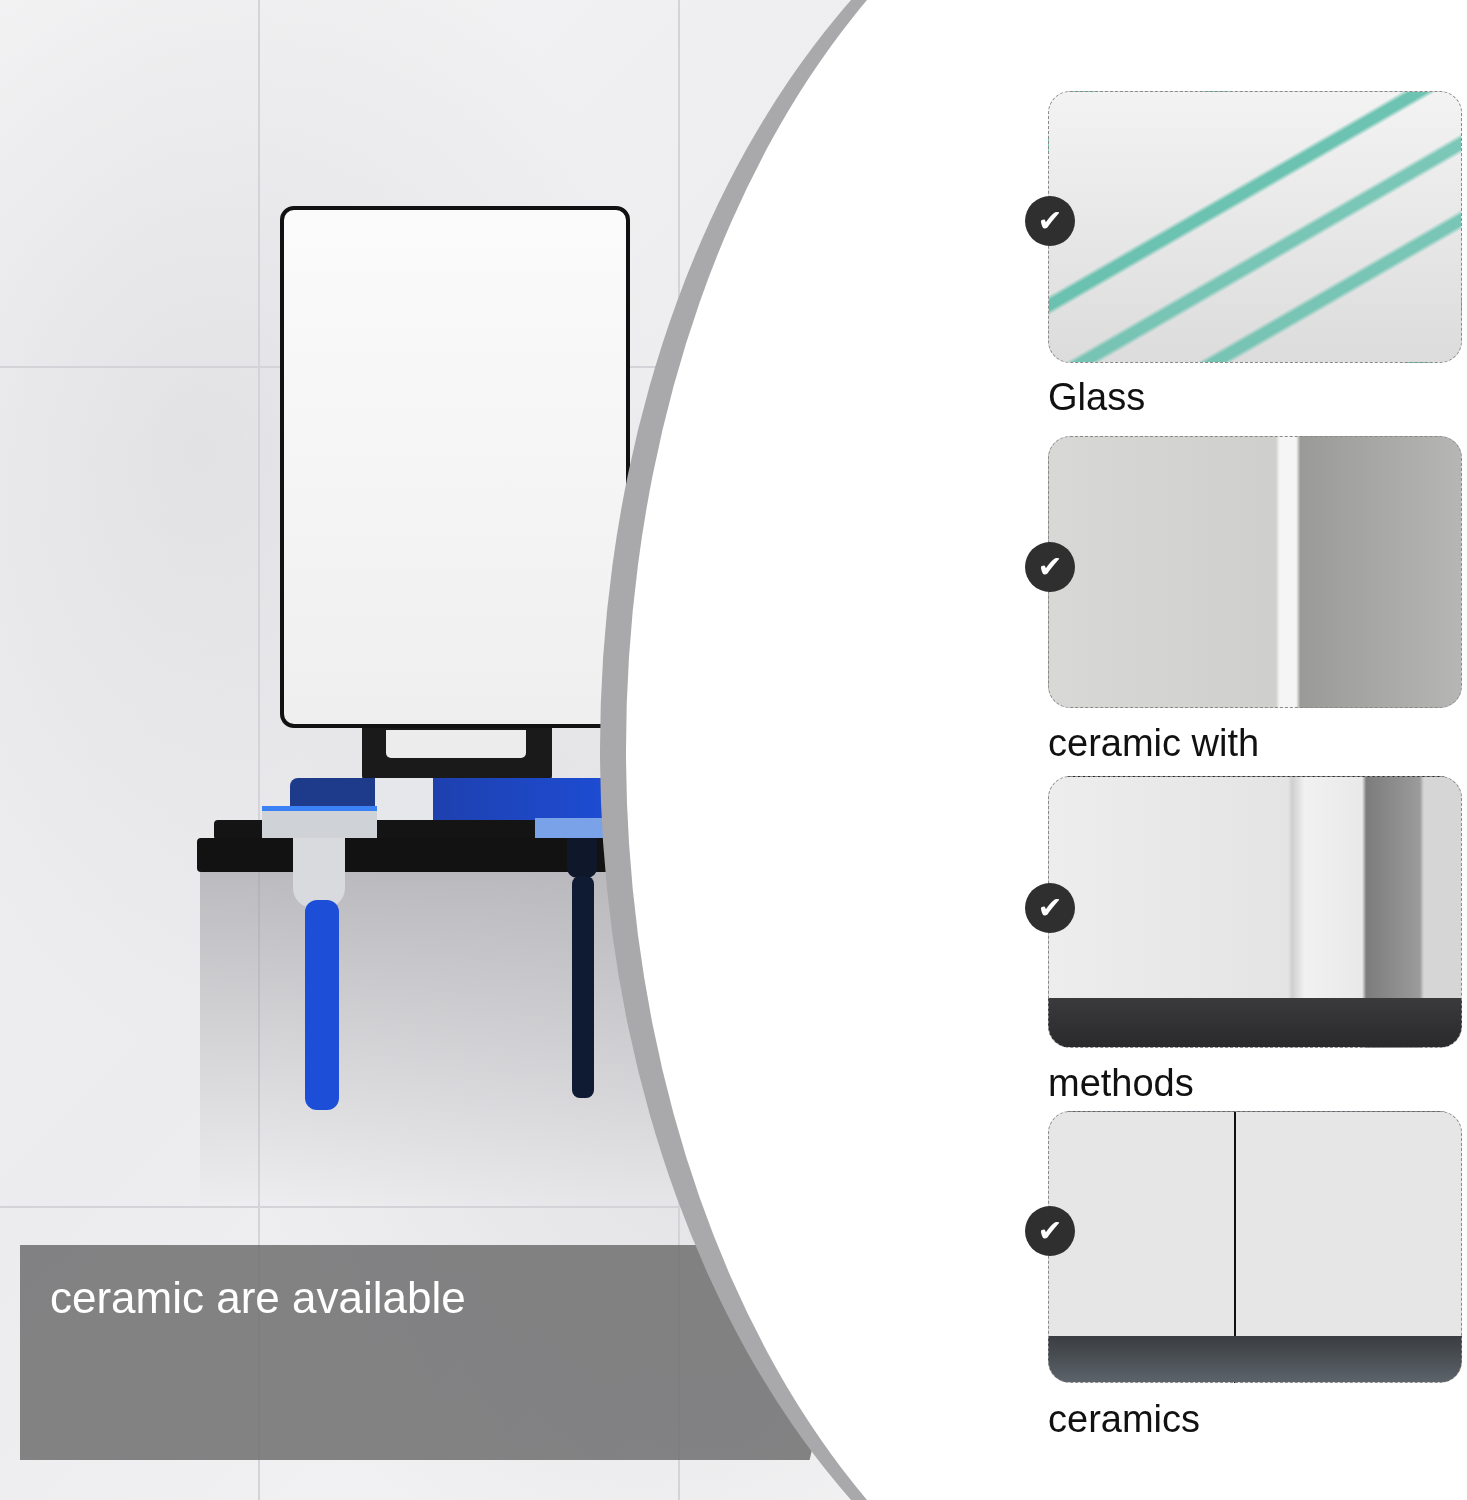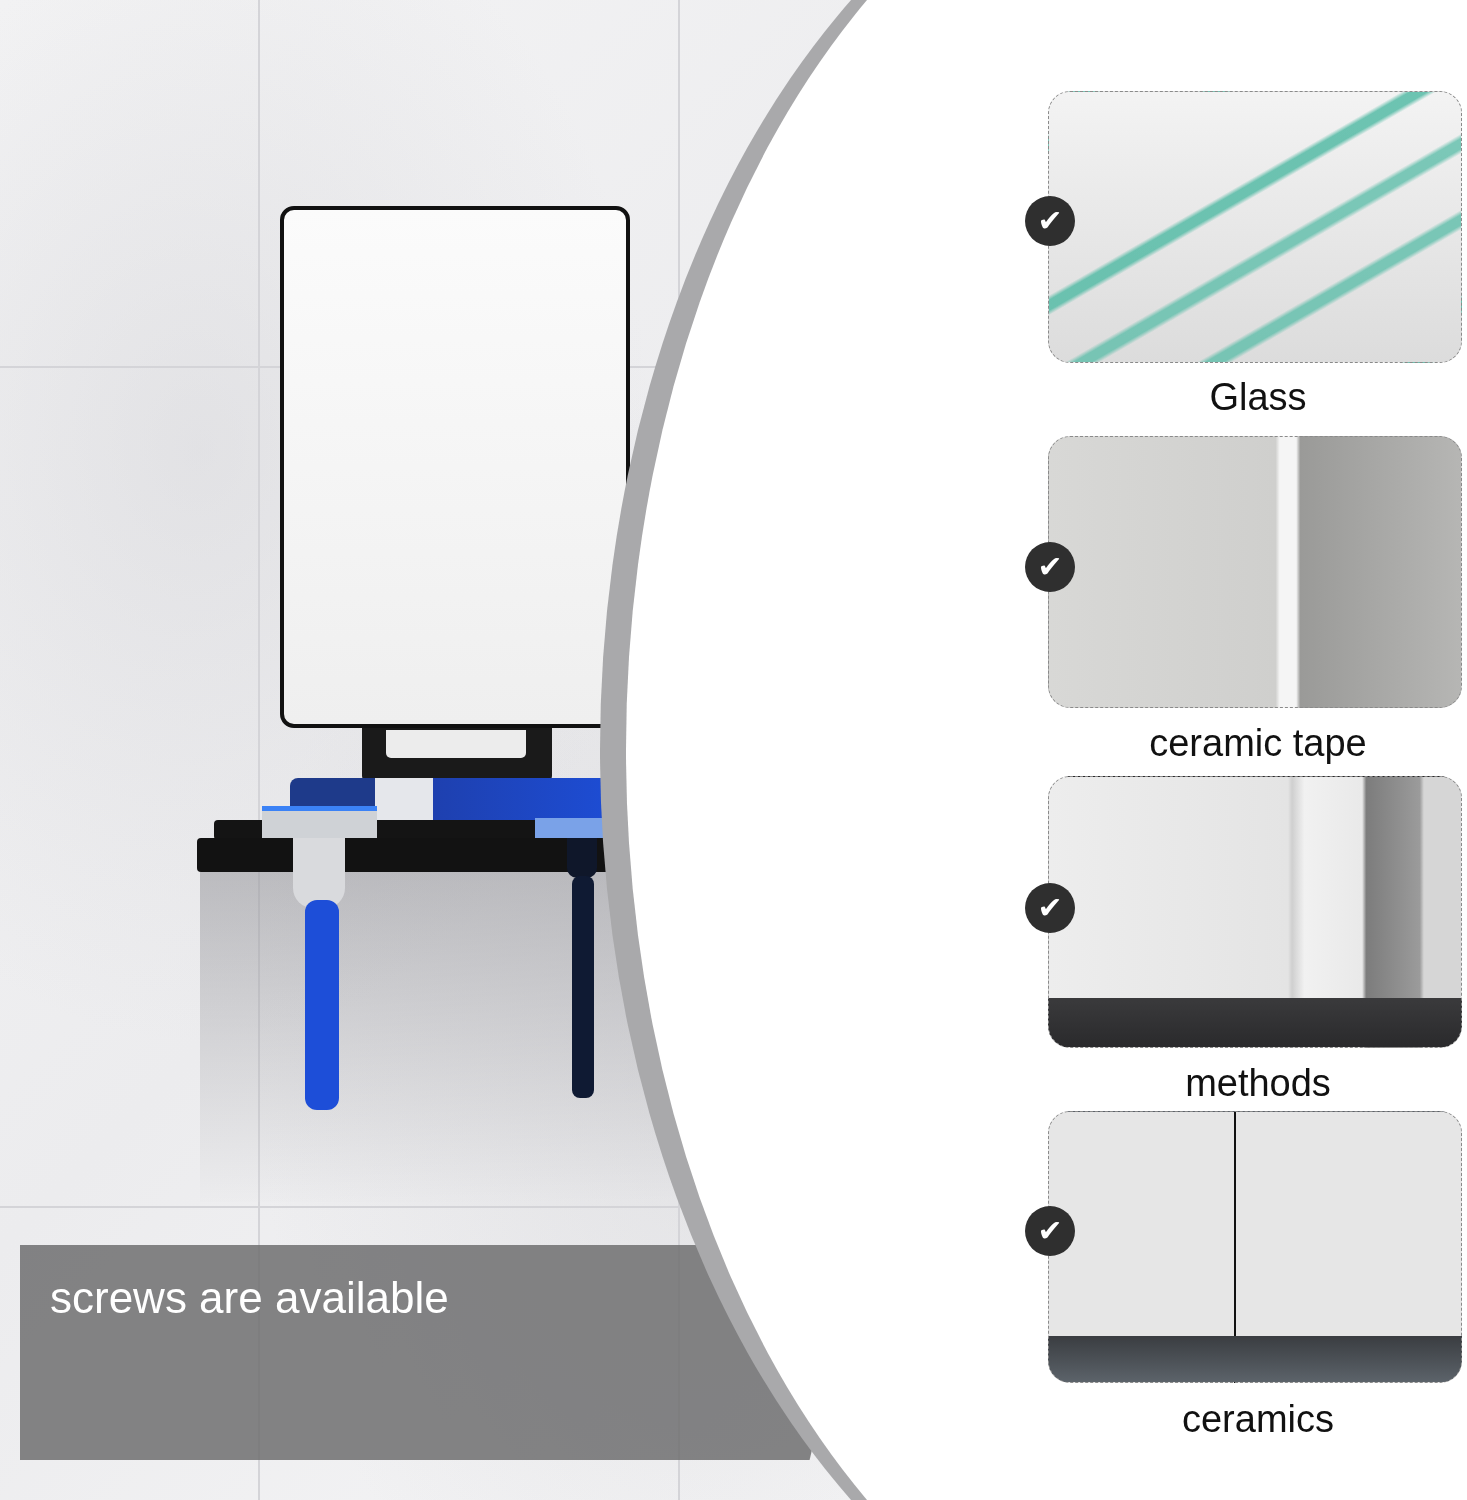--- a/index.html
+++ b/index.html
@@ -41,21 +41,21 @@
   .card-tile{top:436px;background:
       linear-gradient(90deg,#d8d8d6 0,#cfcfcd 55%,#f5f5f5 56%,#f5f5f5 60%,#9a9a98 61%,#b6b6b4 100%);}
   .card-marble{top:776px;background:
       linear-gradient(180deg,transparent 82%,#3a3a3c 82%,#2a2a2c 100%),
       linear-gradient(90deg,#ededed 0,#e4e4e4 58%,#cfcfcf 59%,#f1f1f1 62%,#e9e9e9 76%,#7c7c7c 77%,#9b9b9b 90%,#d6d6d6 91%);}
   .card-ceramics{top:1111px;background:
       linear-gradient(180deg,transparent 83%,#3a3d41 83%,#5c636a 100%),
       linear-gradient(90deg,#e6e6e6 0,#e6e6e6 45%,#111 45%,#111 45.5%,#e6e6e6 45.5%);}
   .check{position:absolute;left:1025px;width:50px;height:50px;border-radius:50%;background:#2f2f2f;color:#fff;
     font-size:30px;line-height:50px;text-align:center;font-family:"DejaVu Sans",sans-serif;}
-  .label{position:absolute;left:1048px;width:420px;text-align:center;color:#111;font-size:38px;}
+  .label{position:absolute;left:1048px;width:420px;text-align:left;color:#111;font-size:38px;}
 </style>
 </head>
 <body>
 
 <div class="left">
   <div class="grout-v" style="left:258px"></div>
   <div class="grout-v" style="left:678px"></div>
   <div class="grout-h" style="top:366px"></div>
   <div class="grout-h" style="top:1206px"></div>
 
@@ -68,33 +68,33 @@
   <div class="razor1-head"></div>
   <div class="razor2-head"></div>
   <div class="shelf"></div>
   <div class="razor1-neck"></div>
   <div class="razor1-handle"></div>
   <div class="razor2-neck"></div>
   <div class="razor2-handle"></div>
 
   <div class="caption-box"></div>
   <div class="caption">
-    <div>screws are available</div>
+    <div>ceramic are available</div>
   </div>
 </div>
 
 <div class="arc"></div>
 
 <div class="card card-glass"></div>
 <div class="check" style="top:196px">✔</div>
 <div class="label" style="top:376px">Glass</div>
 
 <div class="card card-tile"></div>
 <div class="check" style="top:542px">✔</div>
-<div class="label" style="top:722px">ceramic tape</div>
+<div class="label" style="top:722px">ceramic with</div>
 
 <div class="card card-marble"></div>
 <div class="check" style="top:883px">✔</div>
 <div class="label" style="top:1062px">methods</div>
 
 <div class="card card-ceramics"></div>
 <div class="check" style="top:1206px">✔</div>
 <div class="label" style="top:1398px">ceramics</div>
 
 </body></html>

